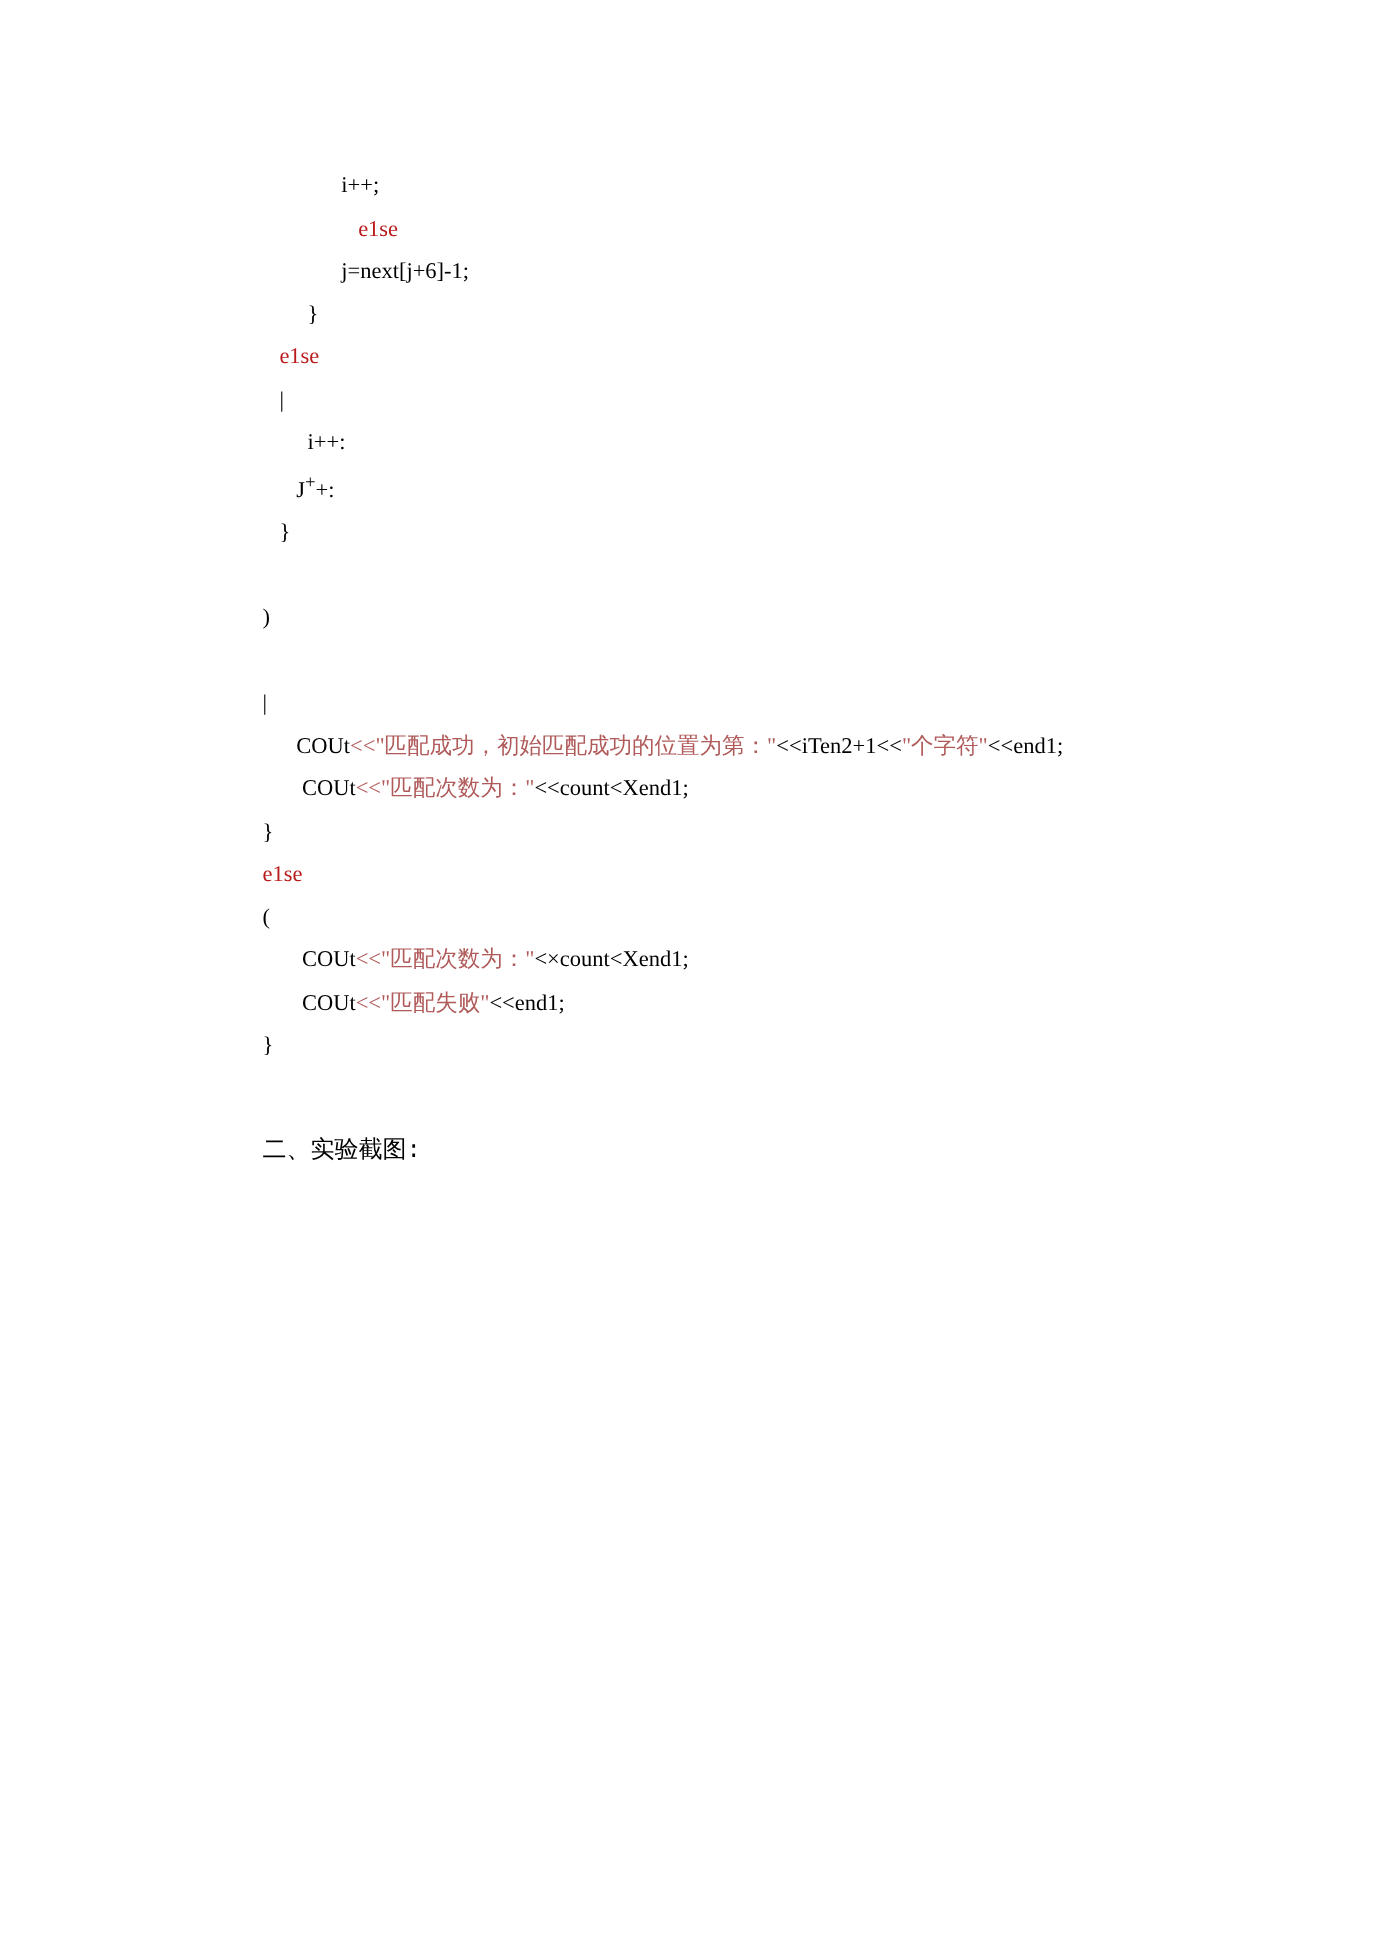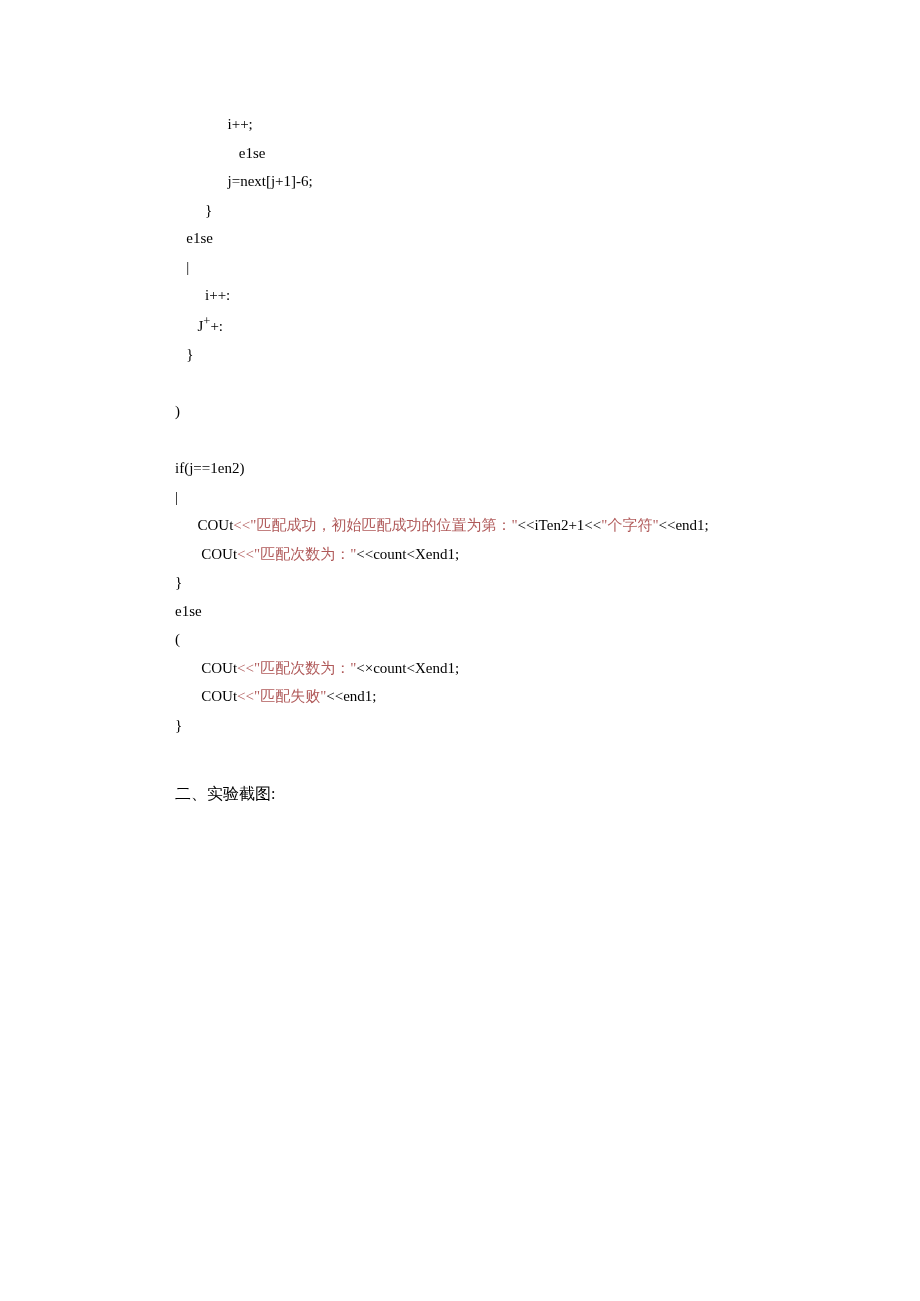--- a/index.html
+++ b/index.html
@@ -15,53 +15,52 @@
     width: 920px;
     min-height: 1301px;
     padding: 110px 0 0 175px;
     box-sizing: border-box;
   }
   .code-line {
     white-space: pre;
     font-family: "Times New Roman", "SimSun", serif;
   }
   .kw {
-    color: #000000;
+    color: #b91c1c;
     font-family: Liberation Serif, serif;
   }
   .str {
     color: #b05a5a;
   }
   .op-red {
     color: #b05a5a;
   }
   .heading {
     margin-top: 40px;
     font-size: 16px;
-    font-family: Liberation Serif, serif;
+    font-family: Liberation Mono, monospace;
   }
 </style>
 </head>
 <body>
 
 <div class="page">
 
   <div class="code-line">              <span>i++;</span></div>
   <div class="code-line">                 <span class="kw">e1se</span></div>
-  <div class="code-line">              <span>j=next[j+1]-6;</span></div>
+  <div class="code-line">              <span>j=next[j+6]-1;</span></div>
   <div class="code-line">        <span>}</span></div>
   <div class="code-line">   <span class="kw">e1se</span></div>
   <div class="code-line">   <span>|</span></div>
   <div class="code-line">        <span>i++:</span></div>
   <div class="code-line">      <span>J</span><sup>+</sup><span>+:</span></div>
   <div class="code-line">   <span>}</span></div>
   <div class="code-line">&nbsp;</div>
   <div class="code-line"><span>)</span></div>
   <div class="code-line">&nbsp;</div>
-  <div class="code-line"><span class="kw">if</span><span>(j==1en2)</span></div>
   <div class="code-line"><span>|</span></div>
   <div class="code-line">      <span>COUt</span><span class="op-red">&lt;&lt;</span><span class="str">"匹配成功，初始匹配成功的位置为第："</span><span>&lt;&lt;iTen2+1&lt;&lt;</span><span class="str">"个字符"</span><span>&lt;&lt;end1;</span></div>
   <div class="code-line">       <span>COUt</span><span class="op-red">&lt;&lt;</span><span class="str">"匹配次数为："</span><span>&lt;&lt;count&lt;Xend1;</span></div>
   <div class="code-line"><span>}</span></div>
   <div class="code-line"><span class="kw">e1se</span></div>
   <div class="code-line"><span>(</span></div>
   <div class="code-line">       <span>COUt</span><span class="op-red">&lt;&lt;</span><span class="str">"匹配次数为："</span><span>&lt;×count&lt;Xend1;</span></div>
   <div class="code-line">       <span>COUt</span><span class="op-red">&lt;&lt;</span><span class="str">"匹配失败"</span><span>&lt;&lt;end1;</span></div>
   <div class="code-line"><span>}</span></div>
 

